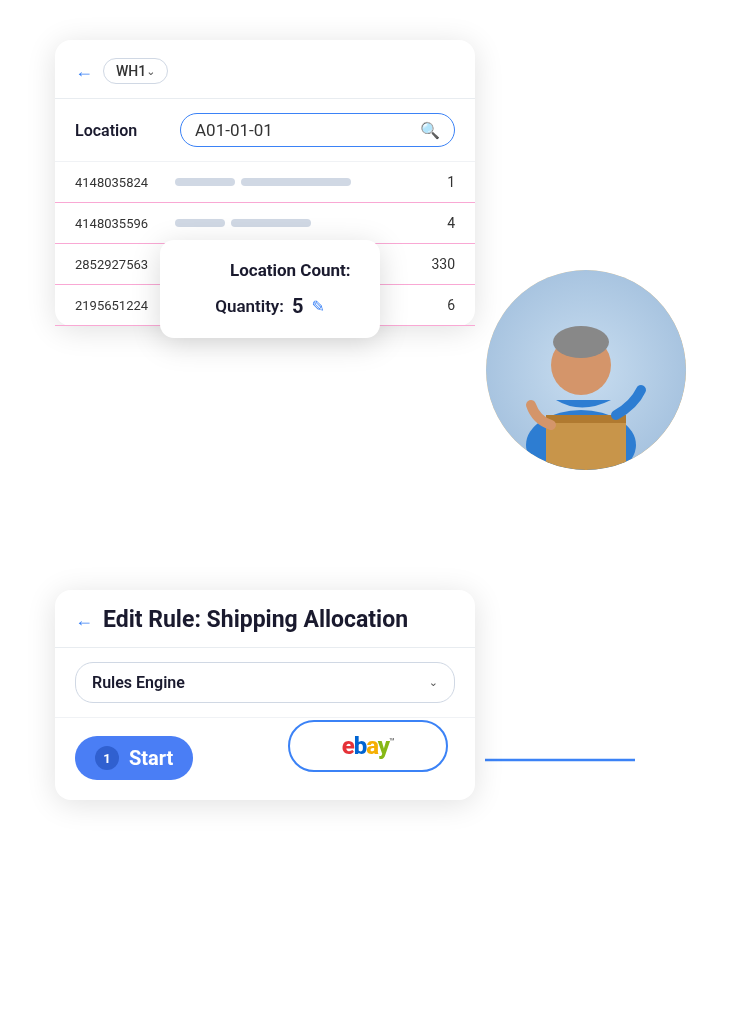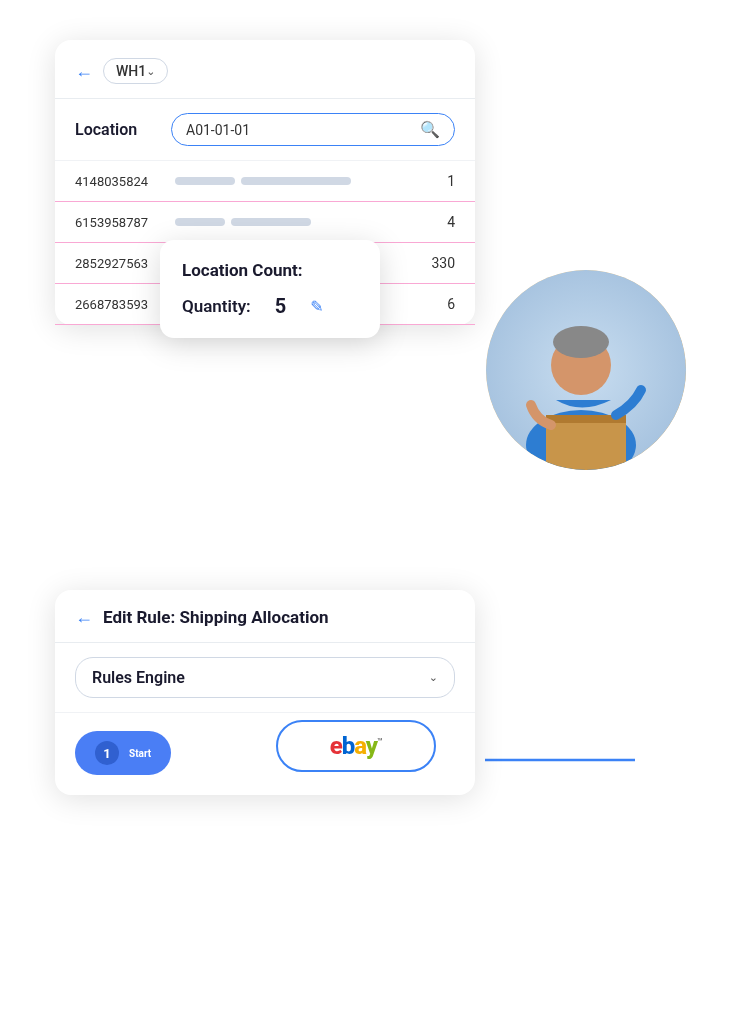--- a/index.html
+++ b/index.html
@@ -61,21 +61,21 @@
 
     .chevron-icon {
       font-size: 11px;
       color: #555;
     }
 
     .location-row {
       display: flex;
       align-items: center;
       padding: 14px 20px;
-      gap: 16px;
+      gap: 25px;
       border-bottom: 1px solid #f0f2f5;
     }
 
     .location-label {
       font-size: 16px;
       font-weight: 600;
       color: #1a1a2e;
       min-width: 80px;
     }
 
@@ -83,21 +83,21 @@
       display: flex;
       align-items: center;
       border: 1.5px solid #3b82f6;
       border-radius: 20px;
       padding: 6px 14px;
       gap: 8px;
       flex: 1;
     }
 
     .location-value {
-      font-size: 14px;
+      font-size: 17px;
       color: #333;
       flex: 1;
     }
 
     .search-icon {
       color: #3b82f6;
       font-size: 16px;
     }
 
     .data-row {
@@ -144,26 +144,28 @@
       box-shadow: 0 6px 30px rgba(0,0,0,0.15);
       padding: 20px 22px;
       z-index: 20;
     }
 
     .tooltip-title {
       font-size: 17px;
       font-weight: 700;
       color: #1a1a2e;
       margin-bottom: 14px;
+      margin-left: 48px;
     }
 
     .tooltip-row {
       display: flex;
       align-items: center;
-      gap: 24px;
+      gap: 8px;
+      justify-content: center;
     }
 
     .tooltip-label {
       font-size: 17px;
       font-weight: 600;
       color: #1a1a2e;
     }
 
     .tooltip-value {
       font-size: 20px;
@@ -214,21 +216,21 @@
 
     .rules-header {
       display: flex;
       align-items: center;
       padding: 16px 20px 14px;
       border-bottom: 1px solid #e8ecf0;
       gap: 10px;
     }
 
     .rules-title {
-      font-size: 17px;
+      font-size: 23px;
       font-weight: 700;
       color: #1a1a2e;
       text-align: center;
     }
 
     .rules-dropdown-row {
       display: flex;
       align-items: center;
       padding: 14px 20px;
       border-bottom: 1px solid #f0f2f5;
@@ -274,30 +276,30 @@
       border-radius: 50%;
       display: flex;
       align-items: center;
       justify-content: center;
       font-size: 13px;
       font-weight: 700;
       color: #ffffff;
     }
 
     .start-label {
-      font-size: 10px;
+      font-size: 20px;
       font-weight: 700;
       color: #ffffff;
     }
 
     
     .ebay-node-container {
       position: absolute;
       top: 720px;
-      left: 276px;
+      left: 288px;
       z-index: 15;
     }
 
     .ebay-node {
       display: inline-flex;
       align-items: center;
       justify-content: center;
       background: #ffffff;
       border: 2px solid #3b82f6;
       border-radius: 28px;
@@ -351,37 +353,37 @@
 
   <div class="data-row">
     <span class="data-id">4148035824</span>
     <div class="data-bars">
       <div class="bar-short" style="width:60px;"></div>
       <div class="bar-short" style="width:110px;"></div>
     </div>
     <span class="data-qty">1</span>
   </div>
   <div class="data-row">
-    <span class="data-id">6153958787</span>
+    <span class="data-id">4148035596</span>
     <div class="data-bars">
       <div class="bar-short" style="width:50px;"></div>
       <div class="bar-short" style="width:80px;"></div>
     </div>
     <span class="data-qty">4</span>
   </div>
   <div class="data-row">
     <span class="data-id">2852927563</span>
     <div class="data-bars">
       <div class="bar-short" style="width:45px;"></div>
       <div class="bar-short" style="width:70px;"></div>
     </div>
     <span class="data-qty">330</span>
   </div>
   <div class="data-row">
-    <span class="data-id">2668783593</span>
+    <span class="data-id">2195651224</span>
     <div class="data-bars">
       <div class="bar-short" style="width:50px;"></div>
       <div class="bar-short" style="width:65px;"></div>
     </div>
     <span class="data-qty">6</span>
   </div>
 </div>
 
 <div class="tooltip-card">
   <div class="tooltip-title">Location Count:</div>

